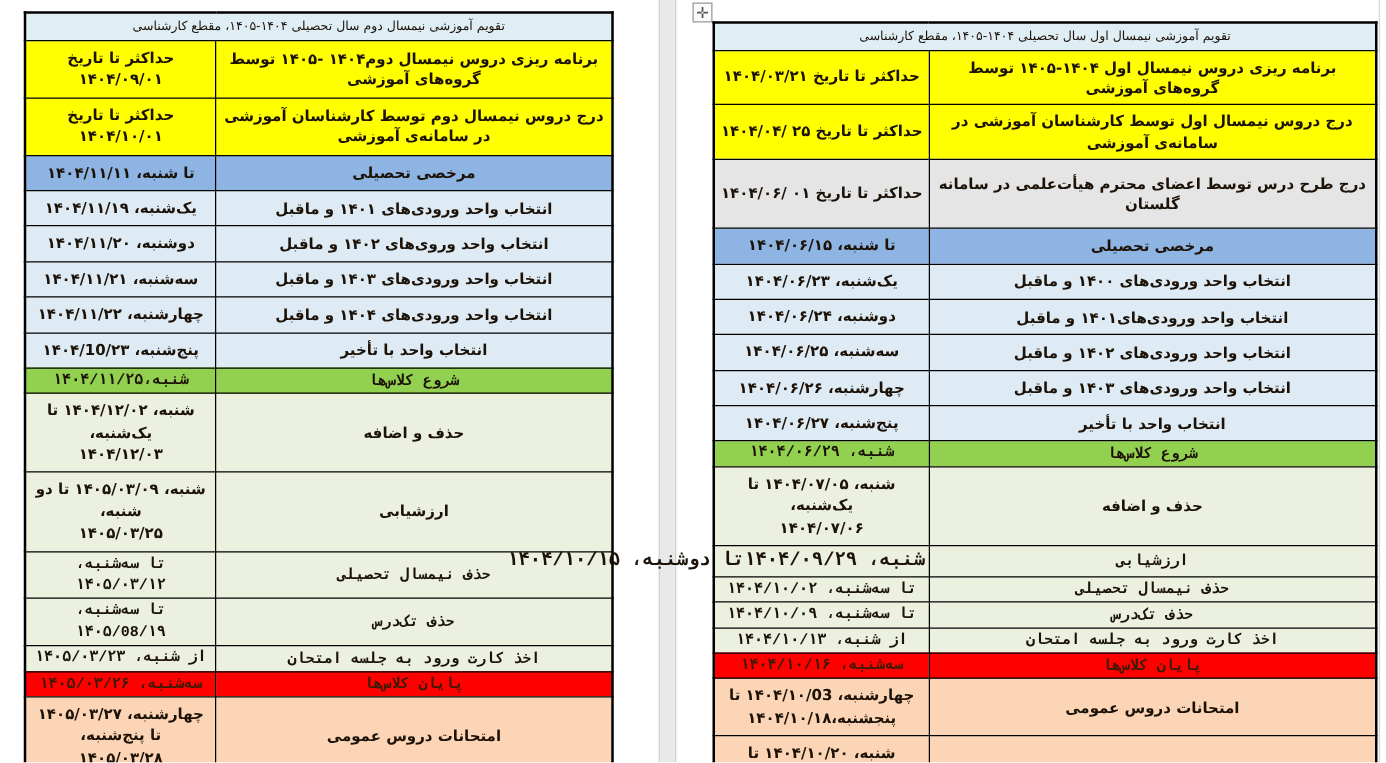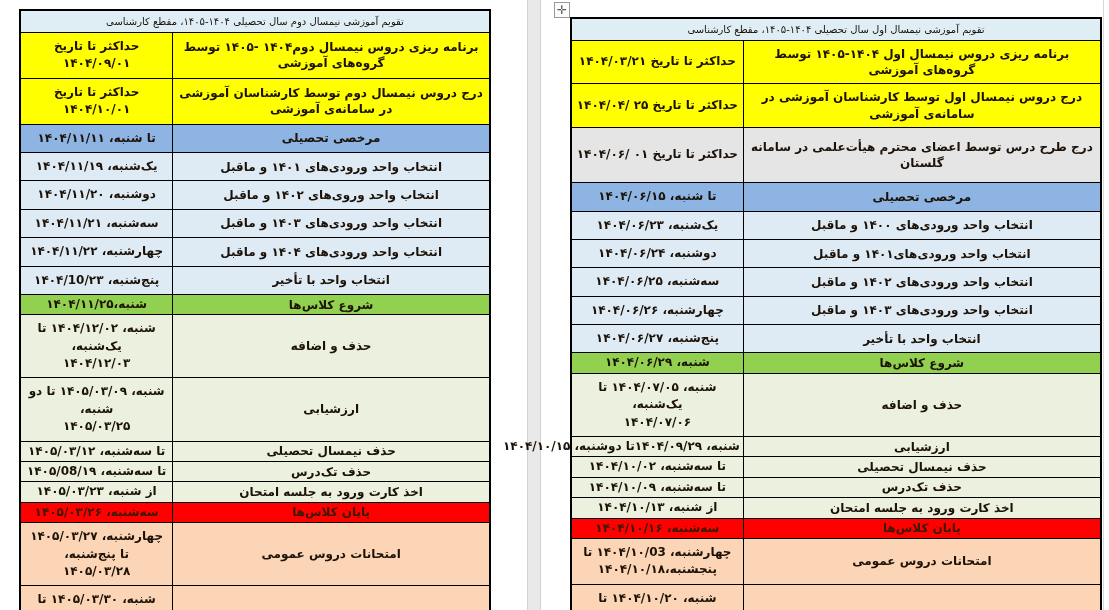--- a/index.html
+++ b/index.html
@@ -19,23 +19,23 @@
   table.cal{position:absolute;direction:rtl;border-collapse:collapse;table-layout:fixed;
             border:2px solid #000;background:#fff;}
   .cal-left{left:19px;top:9px;width:472px;}
   .cal-right{left:570px;top:17px;width:532px;}
   .col-event{width:67.5%;}
   .col-date{width:32.5%;}
   table.cal th,table.cal td{border:1px solid #000;text-align:center;vertical-align:middle;}
   th.title{font-size:10px;font-weight:normal;padding:5px 4px;}
   td.event{font-size:12px;font-weight:700;padding:5px 6px;line-height:1.35;}
   td.date{font-size:12px;font-weight:700;padding:5px 3px;line-height:1.45;white-space:pre-line;}
-  tr.slim td{padding-top:1px;padding-bottom:1px;}
+  tr.slim td{padding-top:1px;padding-bottom:1px;font-family:Liberation Mono, monospace;}
   tr.tall td{padding-top:11px;padding-bottom:11px;}
-  td.compact{font-size:12px;white-space:nowrap;}
+  td.compact{font-size:15px;white-space:nowrap;}
   td.spaced{letter-spacing:2px;}
   tr.c-red td{color:#3a1a00;}
 </style>
 </head>
 <body>
 
 <div class="canvas">
   <div class="page page-left"></div>
   <div class="page page-right"></div>
   <div class="page-gap"></div>

